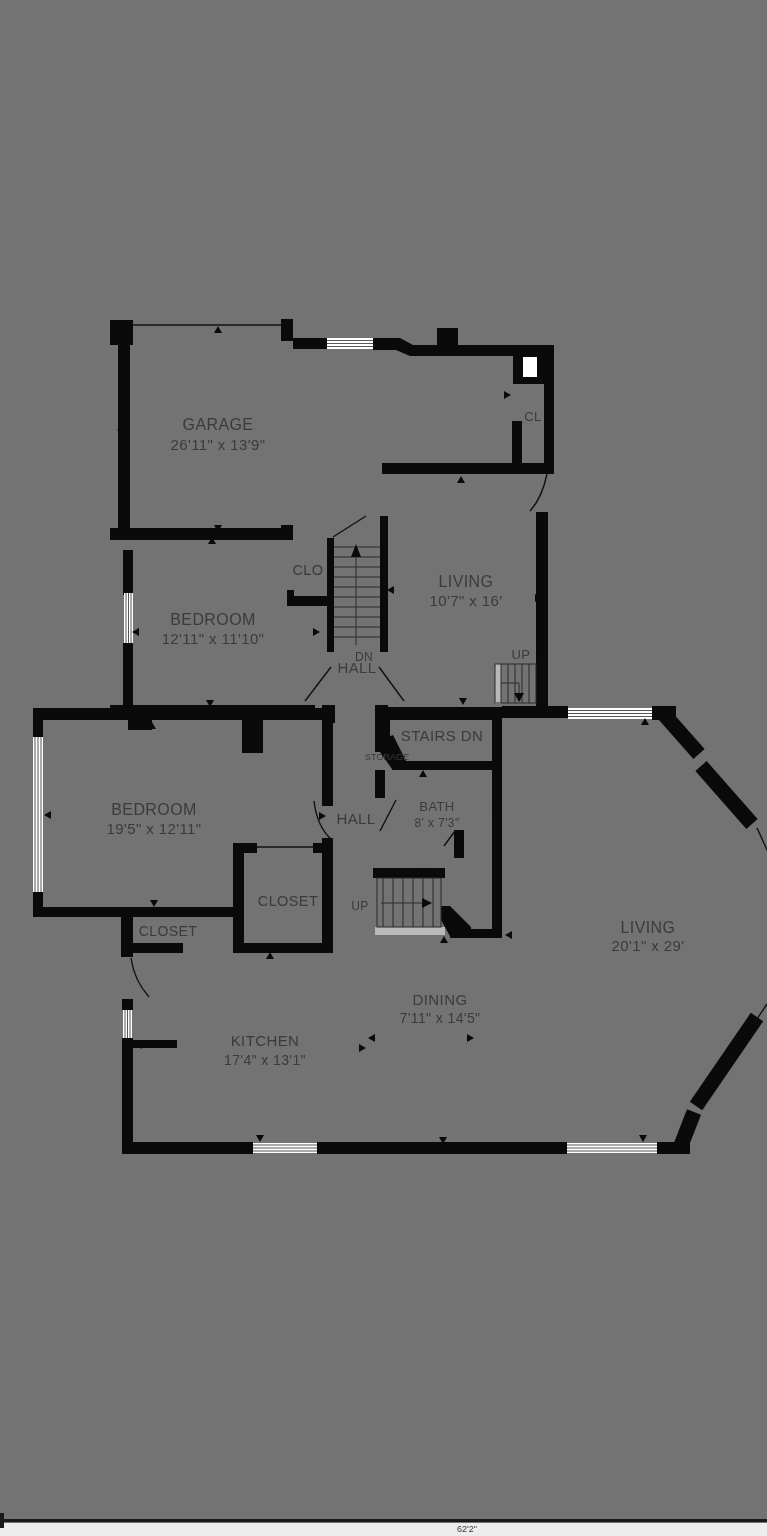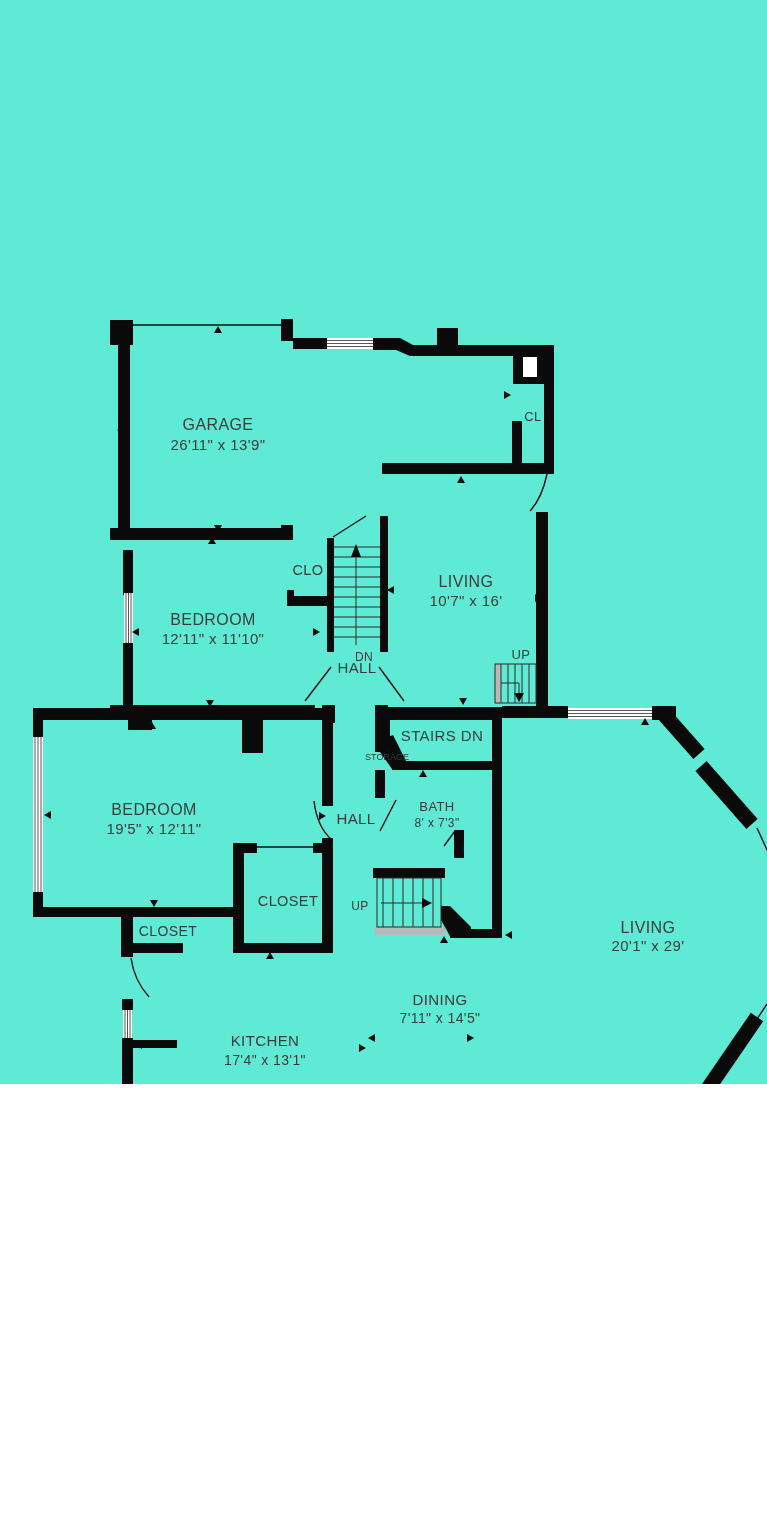--- a/index.html
+++ b/index.html
@@ -1,16 +1,16 @@
 <!DOCTYPE html>
 <html><head>
 <meta charset="utf-8">
 <style>
   html,body{margin:0;padding:0;background:#ffffff;}
-  .stage{width:767px;height:1084px;position:relative;background:#5eead4;}
+  .stage{width:767px;height:1536px;position:relative;background:#737373;}
   svg{display:block;}
   .wall{fill:#0a0a0a;stroke:none;}
   .thin{stroke:#111;stroke-width:1.4;fill:none;}
   .tread{stroke:#2b2b2b;stroke-width:1;fill:none;}
   .winline{stroke:#444;stroke-width:0.9;}
   .winbox{fill:#ffffff;}
   .gray{fill:#b9b9b9;}
   .arrow{fill:#0a0a0a;}
   .lbl{fill:#3b3b3b;font-family:"Liberation Sans",sans-serif;letter-spacing:0.4px;}
   .fs16{font-size:16px;} .fs15{font-size:15px;} .fs145{font-size:14.5px;}

